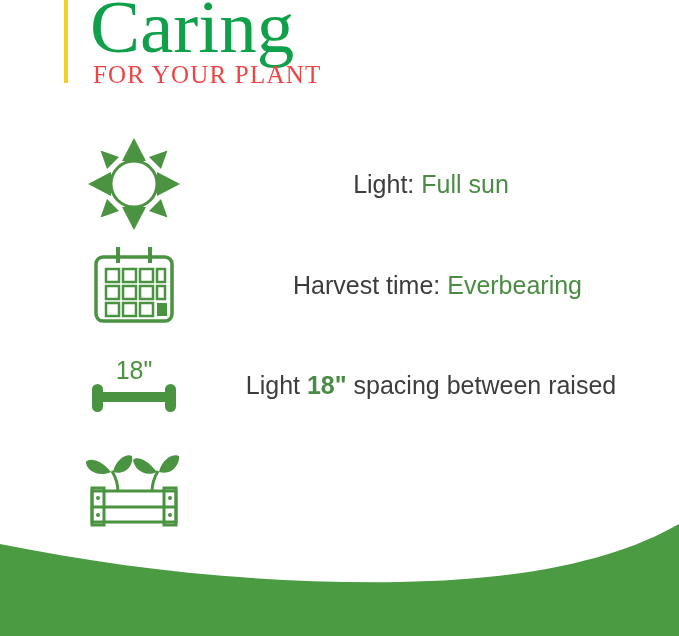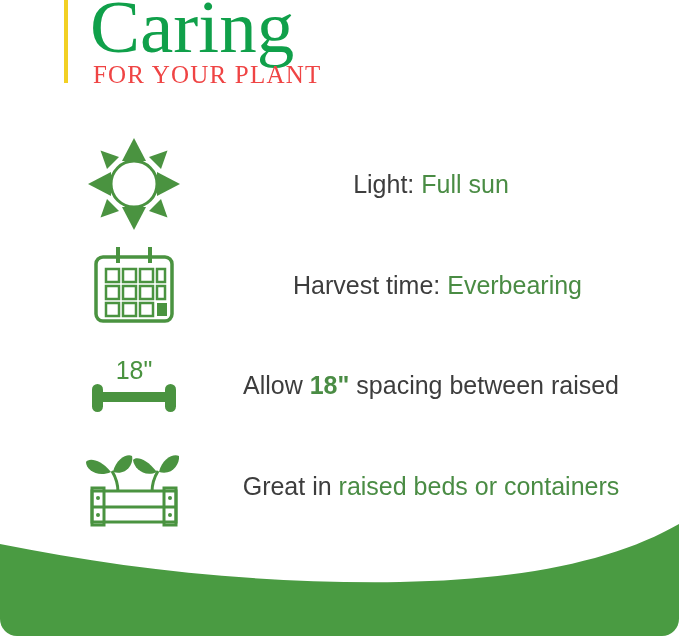--- a/index.html
+++ b/index.html
@@ -10,21 +10,20 @@
   }
   body {
     font-family: "Liberation Sans", sans-serif;
   }
   #card {
     position: relative;
     width: 679px;
     height: 636px;
     background: #ffffff;
     overflow: hidden;
-    border-radius: 17px;
   }
 
   
   #header {
     position: absolute;
     left: 64px;
     top: 0;
     width: 400px;
     height: 100px;
   }
@@ -174,21 +173,21 @@
   <div class="care-row" id="row-spacing">
     <div class="row-icon">
       <svg width="96" height="62" viewBox="0 0 96 62">
         <text x="48" y="25" text-anchor="middle" font-family="Liberation Sans, sans-serif" font-size="25" fill="#4a9340">18"</text>
         <rect x="6" y="30" width="11" height="28" rx="5.5" ry="5.5" fill="#4a9340"></rect>
         <rect x="79" y="30" width="11" height="28" rx="5.5" ry="5.5" fill="#4a9340"></rect>
         <rect x="14" y="38" width="68" height="10" fill="#4a9340"></rect>
       </svg>
     </div>
     <div class="row-text">
-      <span>Allow</span>
+      <span>Light</span>
       <span class="hl-b">18"</span>
       <span>spacing between raised</span>
     </div>
   </div>
 
   <div class="care-row" id="row-location">
     <div class="row-icon">
       <svg width="104" height="84" viewBox="0 0 104 84">
 
         <path d="M36 48 C36 38, 33 32, 30 27" fill="none" stroke="#4a9340" stroke-width="3"></path>
@@ -206,23 +205,19 @@
 
         <rect x="10" y="44" width="12" height="37" fill="none" stroke="#4a9340" stroke-width="3"></rect>
         <rect x="82" y="44" width="12" height="37" fill="none" stroke="#4a9340" stroke-width="3"></rect>
 
         <circle cx="16" cy="54" r="2" fill="#4a9340"></circle>
         <circle cx="16" cy="71" r="2" fill="#4a9340"></circle>
         <circle cx="88" cy="54" r="2" fill="#4a9340"></circle>
         <circle cx="88" cy="71" r="2" fill="#4a9340"></circle>
       </svg>
     </div>
-    <div class="row-text">
-      <span>Great in</span>
-      <span class="hl">raised beds or containers</span>
-    </div>
   </div>
 
   <svg id="bottom-wave" viewBox="0 0 679 120" preserveAspectRatio="none">
     <path d="M0,28 C120,52 250,68 400,66 C530,64 620,42 679,8 L679,120 L0,120 Z" fill="#4a9b42"></path>
   </svg>
 
 </div>
 
 </body></html>

